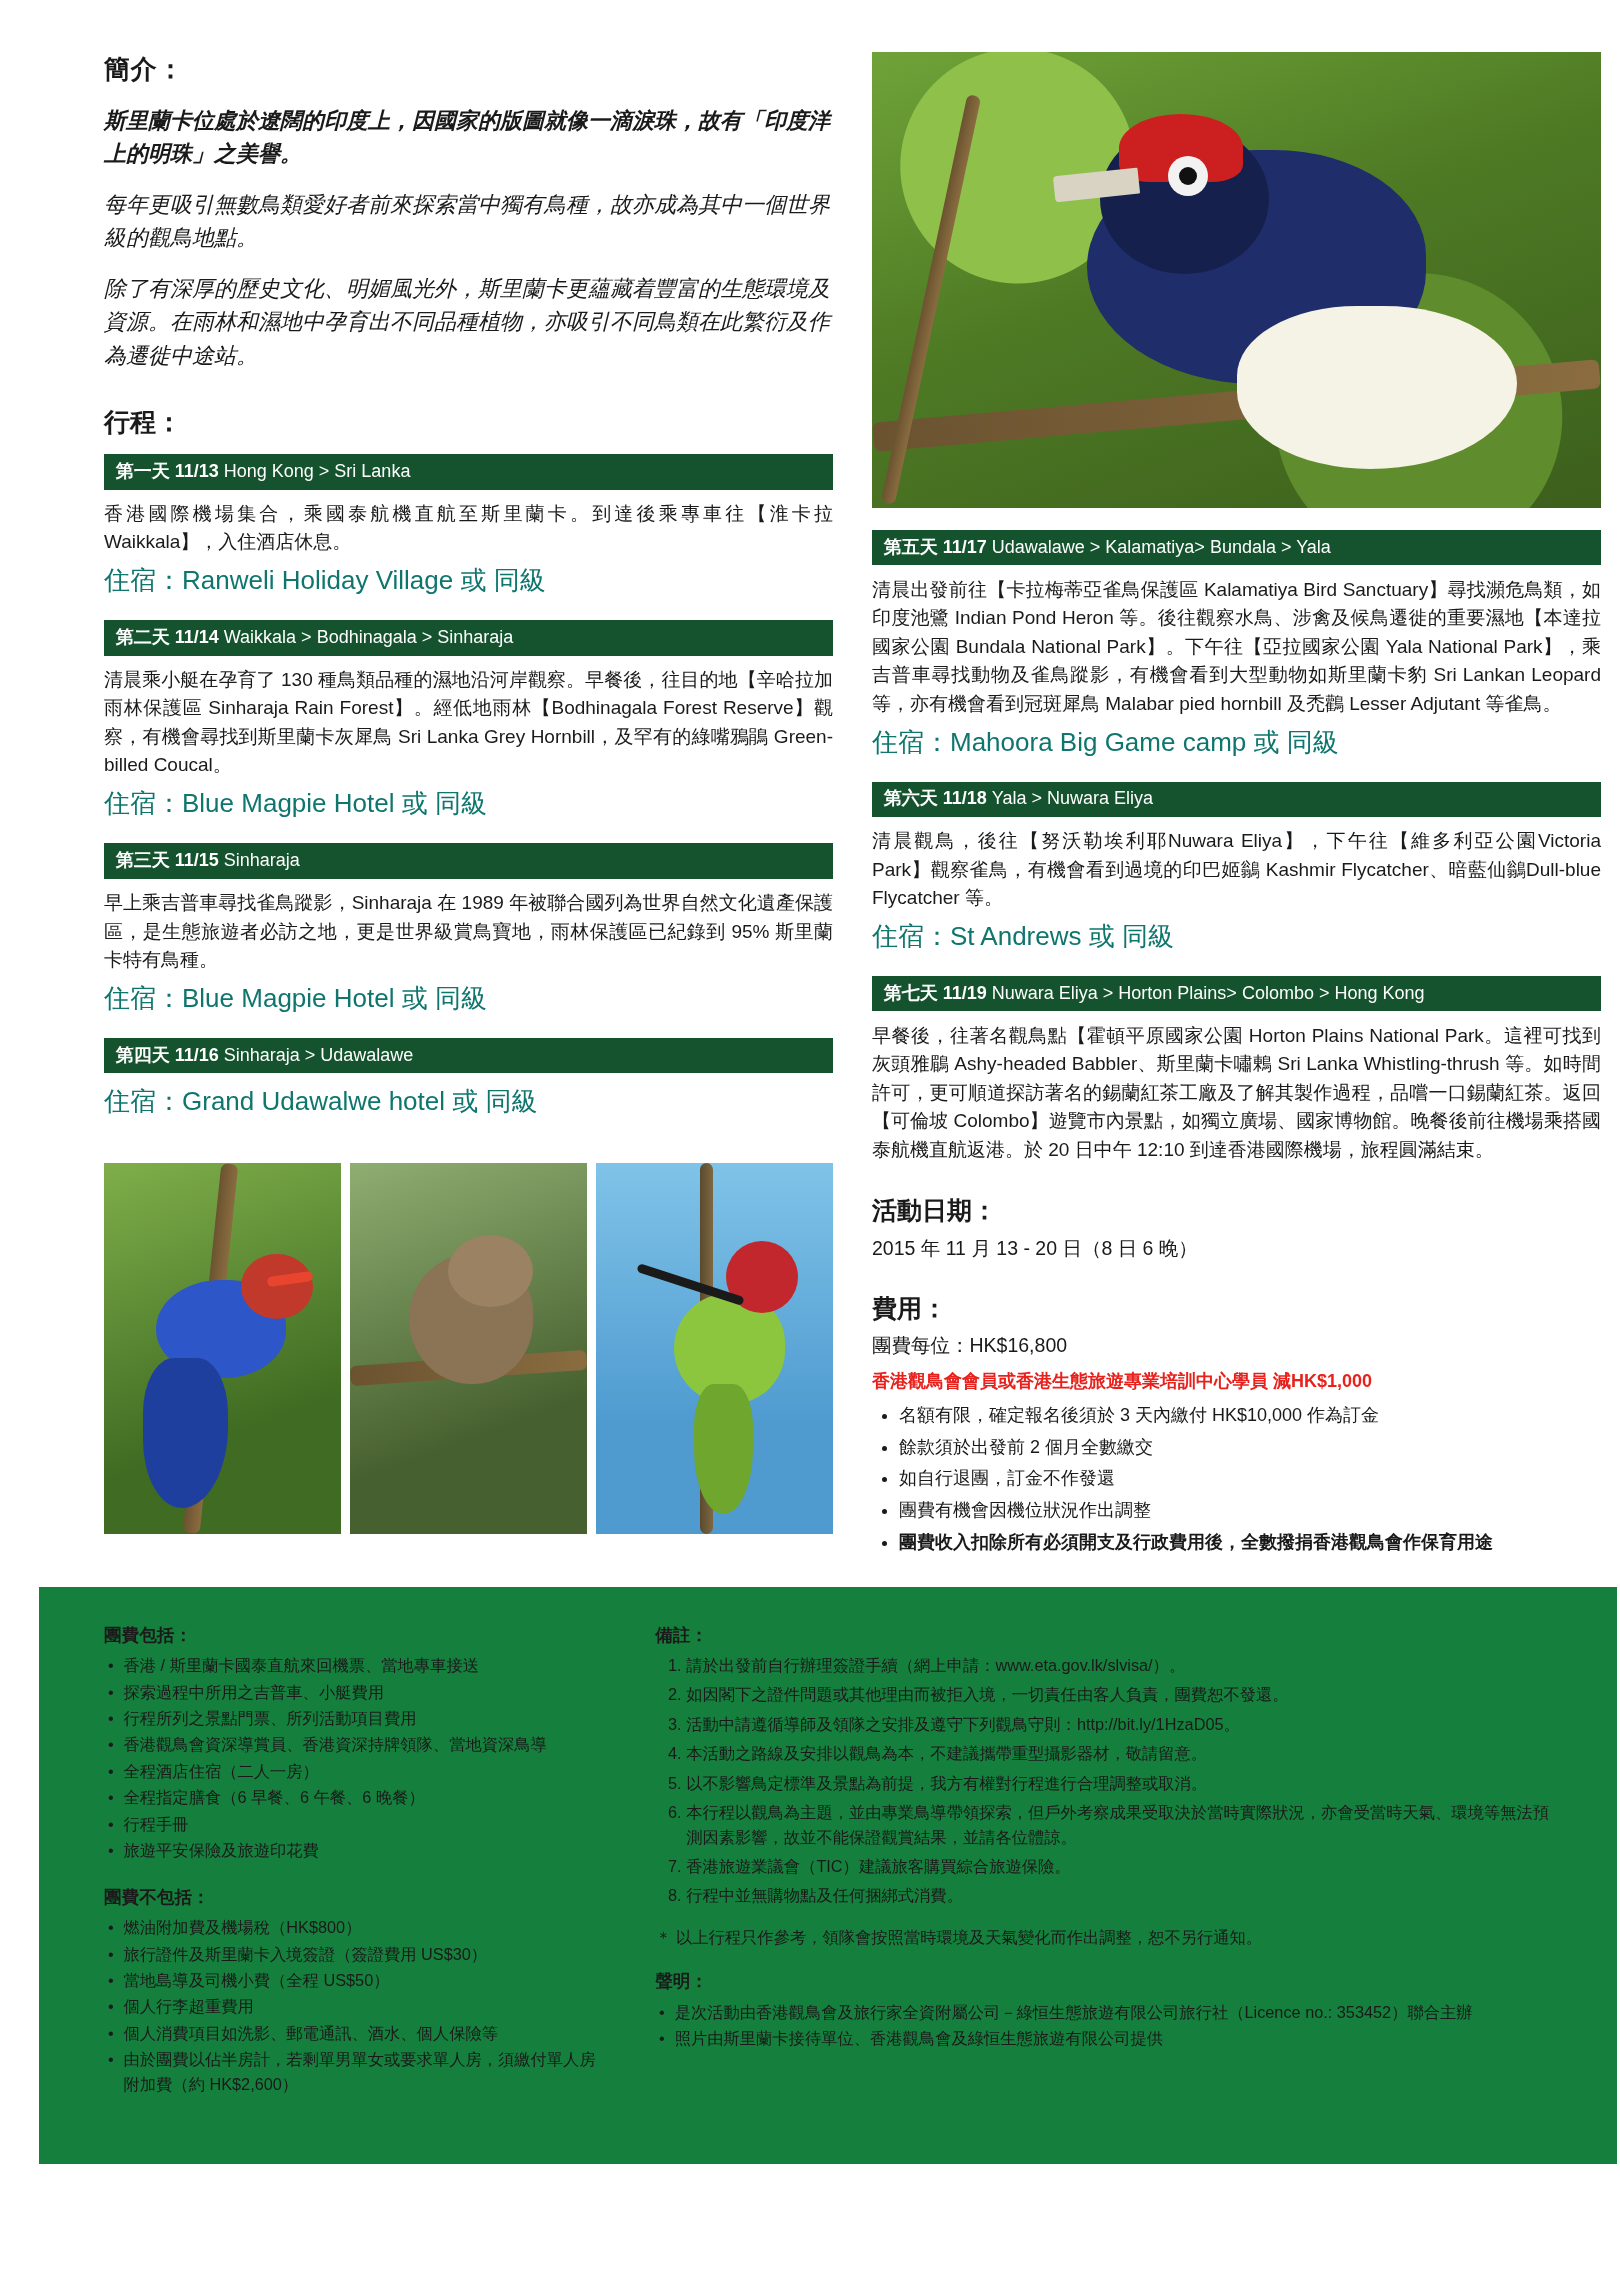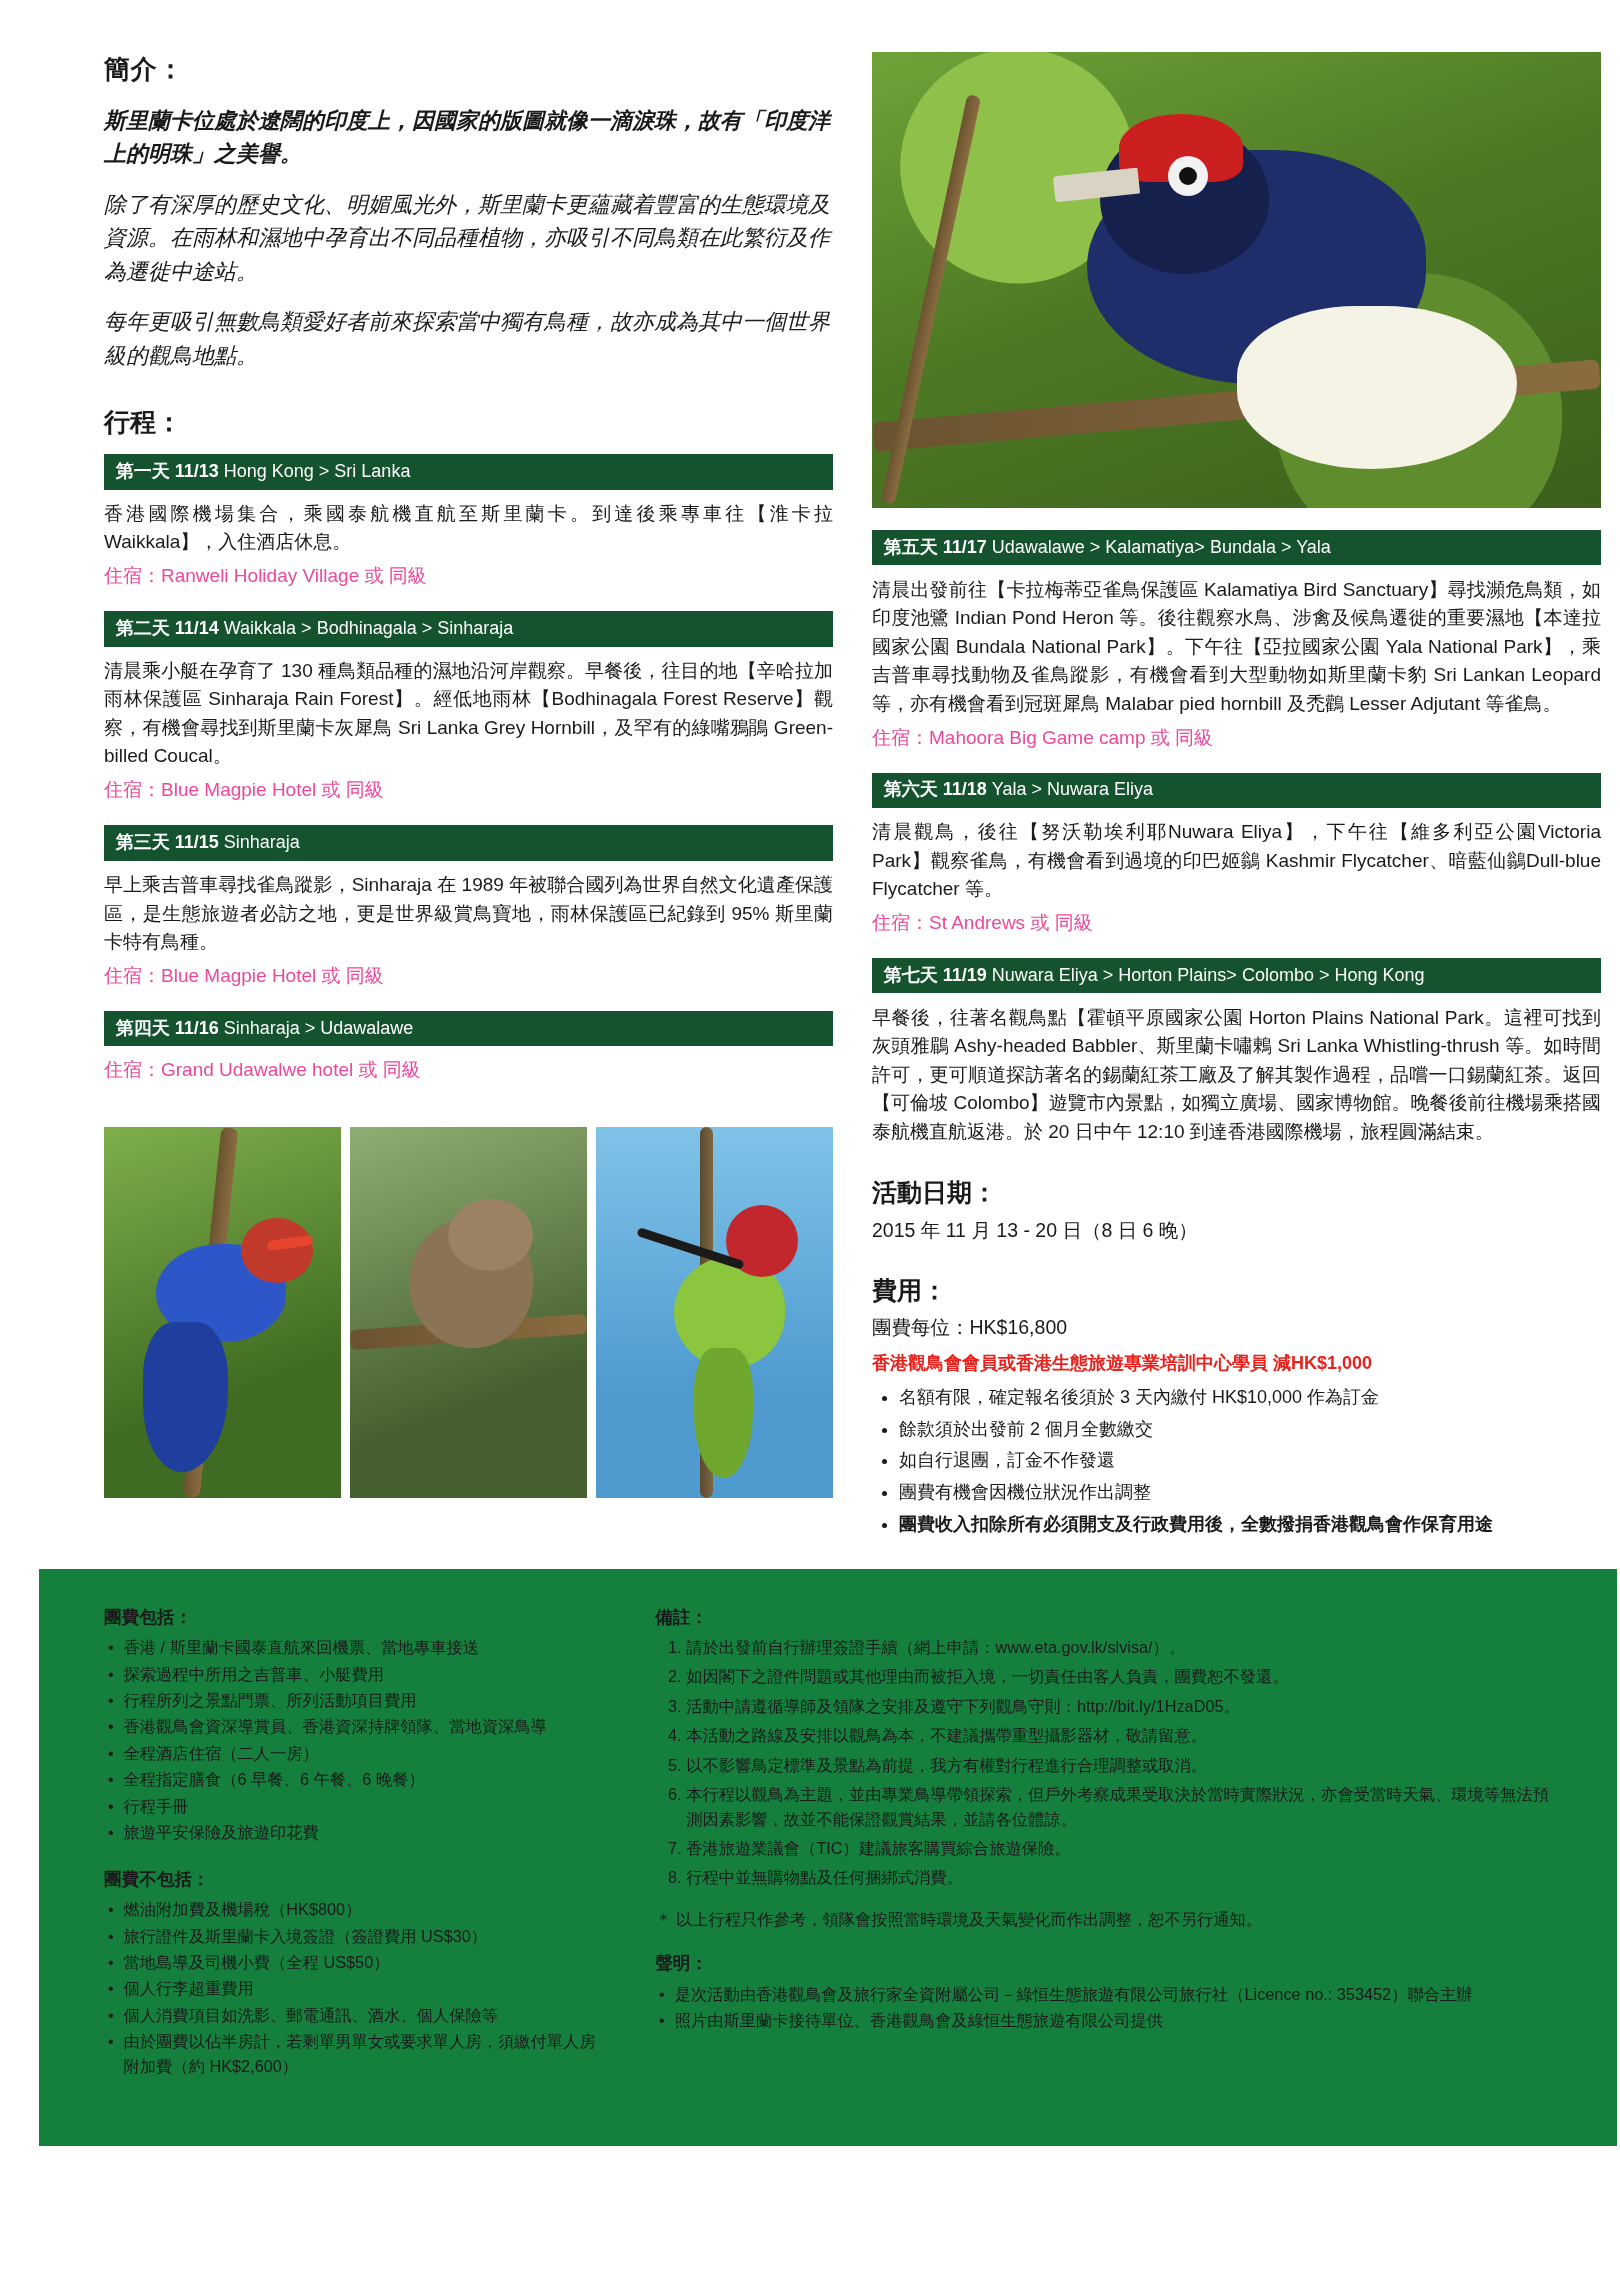--- a/index.html
+++ b/index.html
@@ -65,22 +65,22 @@
     font-weight: normal;
   }
   .day-bar .daynum { font-weight: bold; }
   .day-body {
     font-size: 19px;
     line-height: 1.5;
     margin: 0 0 6.5px 0;
     text-align: justify;
   }
   .hotel {
-    font-size: 19px;
-    color: #ec4899;
+    font-size: 26px;
+    color: #0f766e;
     margin: 0 0 22px 0;
   }
 
   .gallery {
     display: flex;
     gap: 9px;
     padding: 22px 0 0 0;
   }
   .gal-img {
     width: 237px;
@@ -180,22 +180,22 @@
 <body>
 
 <div class="page">
 
   <div class="top">
 
     <div class="col-left">
 
       <h2 class="section-title">簡介：</h2>
       <p class="intro-p first">斯里蘭卡位處於遼闊的印度上，因國家的版圖就像一滴淚珠，故有「印度洋上的明珠」之美譽。</p>
+      <p class="intro-p">每年更吸引無數鳥類愛好者前來探索當中獨有鳥種，故亦成為其中一個世界級的觀鳥地點。</p>
       <p class="intro-p">除了有深厚的歷史文化、明媚風光外，斯里蘭卡更蘊藏着豐富的生態環境及資源。在雨林和濕地中孕育出不同品種植物，亦吸引不同鳥類在此繁衍及作為遷徙中途站。</p>
-      <p class="intro-p">每年更吸引無數鳥類愛好者前來探索當中獨有鳥種，故亦成為其中一個世界級的觀鳥地點。</p>
 
       <h2 class="itin-title">行程：</h2>
 
       <div class="day-bar">
         <span class="daynum">第一天 11/13</span>
         <span>Hong Kong &gt; Sri Lanka</span>
       </div>
       <p class="day-body">香港國際機場集合，乘國泰航機直航至斯里蘭卡。到達後乘專車往【淮卡拉 Waikkala】，入住酒店休息。</p>
       <p class="hotel">住宿：Ranweli Holiday Village 或 同級</p>
 

